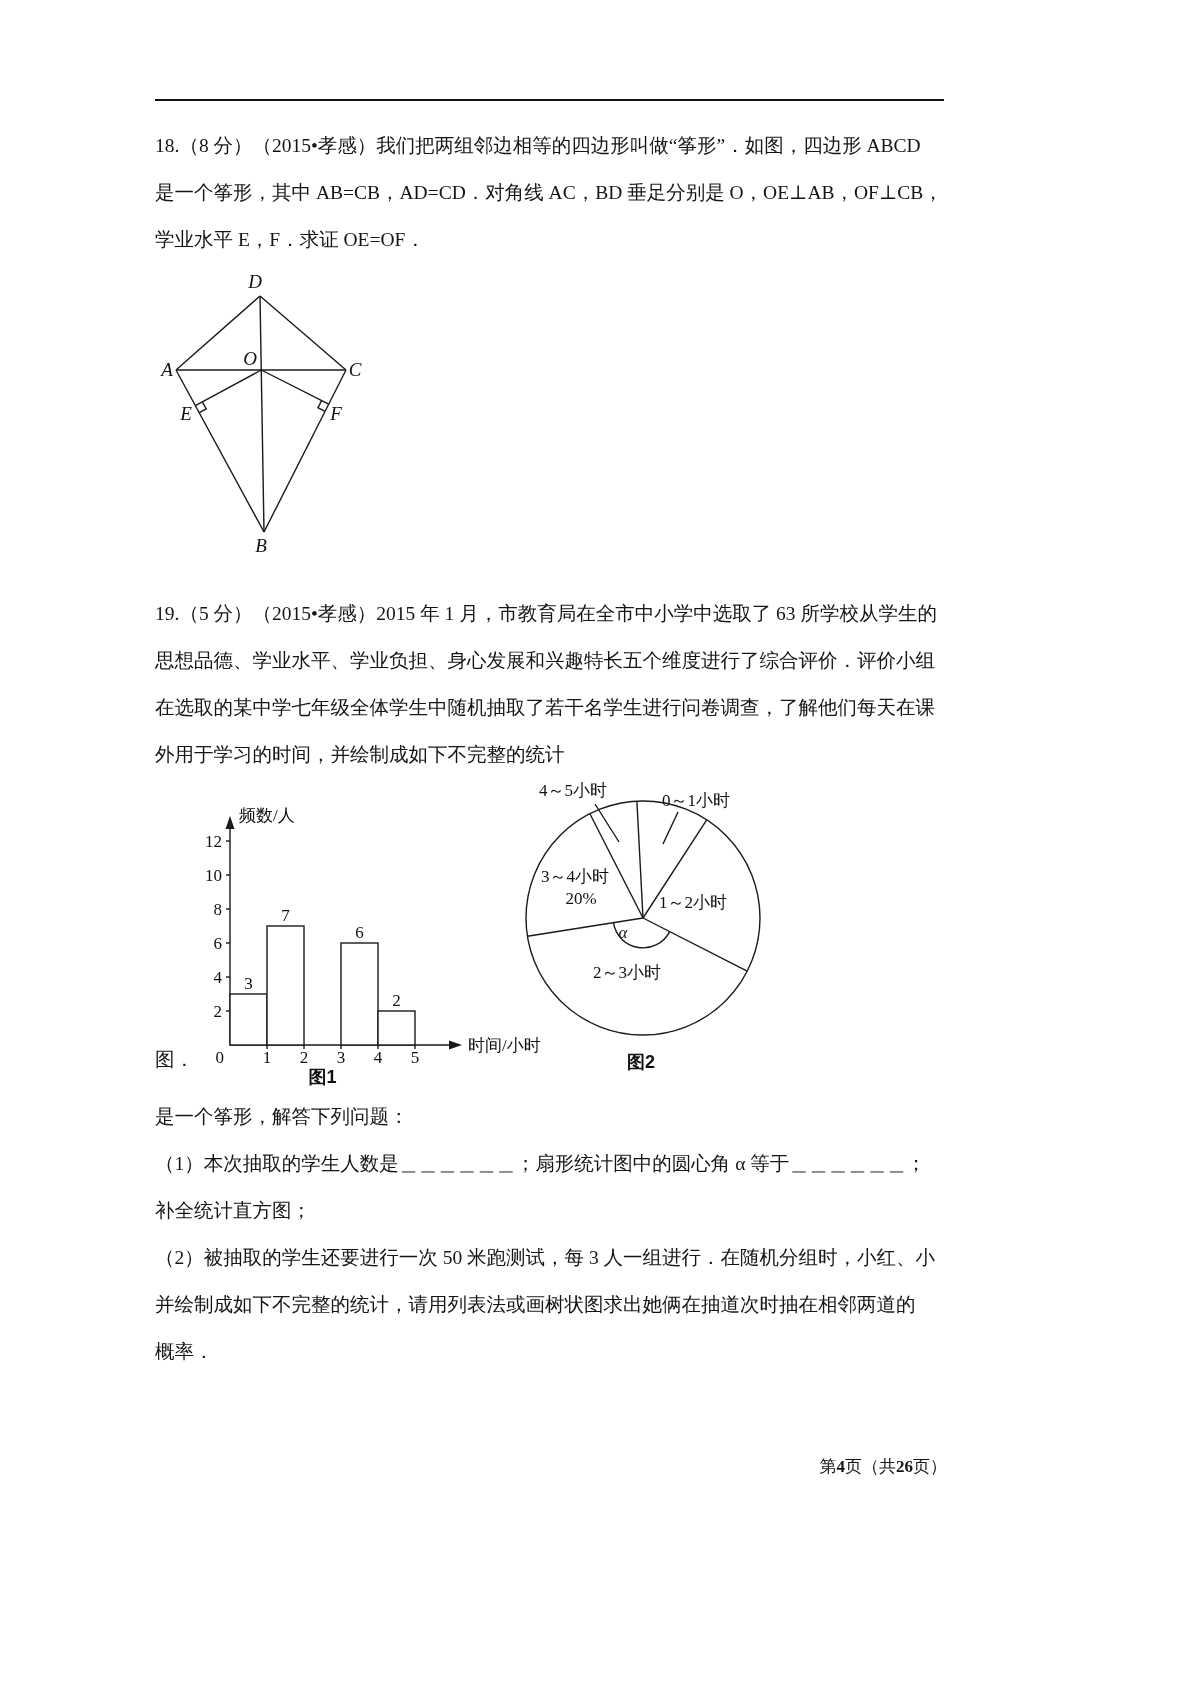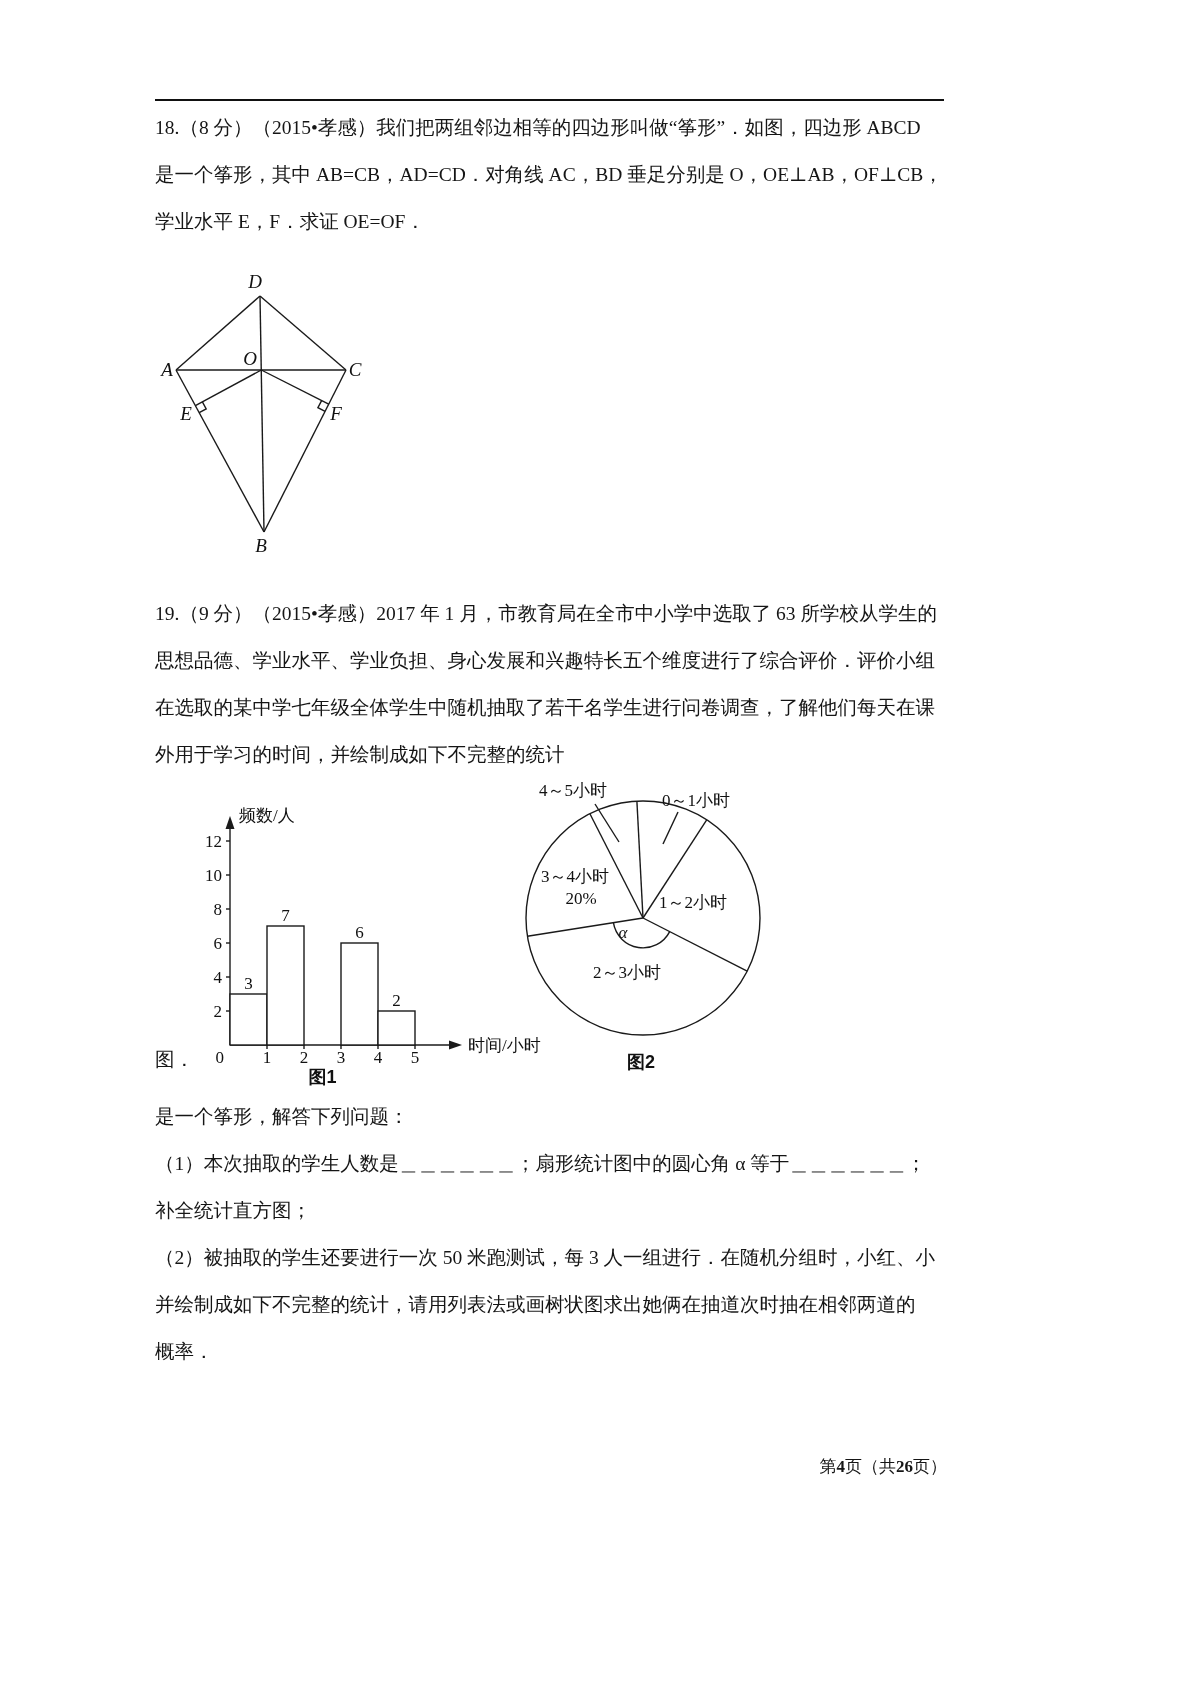--- a/index.html
+++ b/index.html
@@ -27,21 +27,21 @@
   .i{font-style:italic}
   .cap{font-family:"Liberation Sans","DejaVu Sans",sans-serif;font-weight:bold;font-size:18px;fill:#111}
   .footer{left:155px;top:1455px;width:792px;text-align:right;font-size:17px}
   .footer .b{font-weight:bold}
 </style>
 </head>
 <body>
 
 <div class="abs rule"></div>
 
-<div class="abs doc" style="left:155px;top:104px;width:792px">
+<div class="abs doc" style="left:155px;top:122px;width:792px">
   <div class="ln">18.（8 分）（2015•孝感）我们把两组邻边相等的四边形叫做“筝形”．如图，四边形 ABCD</div>
   <div class="ln">是一个筝形，其中 AB=CB，AD=CD．对角线 AC，BD 垂足分别是 O，OE⊥AB，OF⊥CB，</div>
   <div class="ln">学业水平 E，F．求证 OE=OF．</div>
 </div>
 
 <svg class="abs" style="left:158px;top:270px" width="225" height="295" viewBox="0 0 225 295">
   <g class="kgeo">
     <line x1="102" y1="26" x2="18" y2="100"></line>
     <line x1="102" y1="26" x2="188" y2="100"></line>
     <line x1="18" y1="100" x2="106" y2="262"></line>
@@ -58,21 +58,21 @@
     <text x="9" y="106">A</text>
     <text x="197" y="106">C</text>
     <text x="92" y="95">O</text>
     <text x="28" y="150">E</text>
     <text x="178" y="150">F</text>
     <text x="103" y="282">B</text>
   </g>
 </svg>
 
 <div class="abs doc" style="left:155px;top:590px;width:792px">
-  <div class="ln">19.（9 分）（2015•孝感）2017 年 1 月，市教育局在全市中小学中选取了 63 所学校从学生的</div>
+  <div class="ln">19.（5 分）（2015•孝感）2015 年 1 月，市教育局在全市中小学中选取了 63 所学校从学生的</div>
   <div class="ln">思想品德、学业水平、学业负担、身心发展和兴趣特长五个维度进行了综合评价．评价小组</div>
   <div class="ln">在选取的某中学七年级全体学生中随机抽取了若干名学生进行问卷调查，了解他们每天在课</div>
   <div class="ln">外用于学习的时间，并绘制成如下不完整的统计</div>
 </div>
 
 <svg id="barchart" class="abs" style="left:200px;top:795px" width="370" height="300" viewBox="0 0 370 300">
     <line class="ax" x1="30" y1="250" x2="30" y2="30"></line>
     <polygon class="arw" points="30,21 25.5,34 34.5,34"></polygon>
     <line class="ax" x1="30" y1="250" x2="254" y2="250"></line>
     <polygon class="arw" points="262,250 249,245.5 249,254.5"></polygon>

